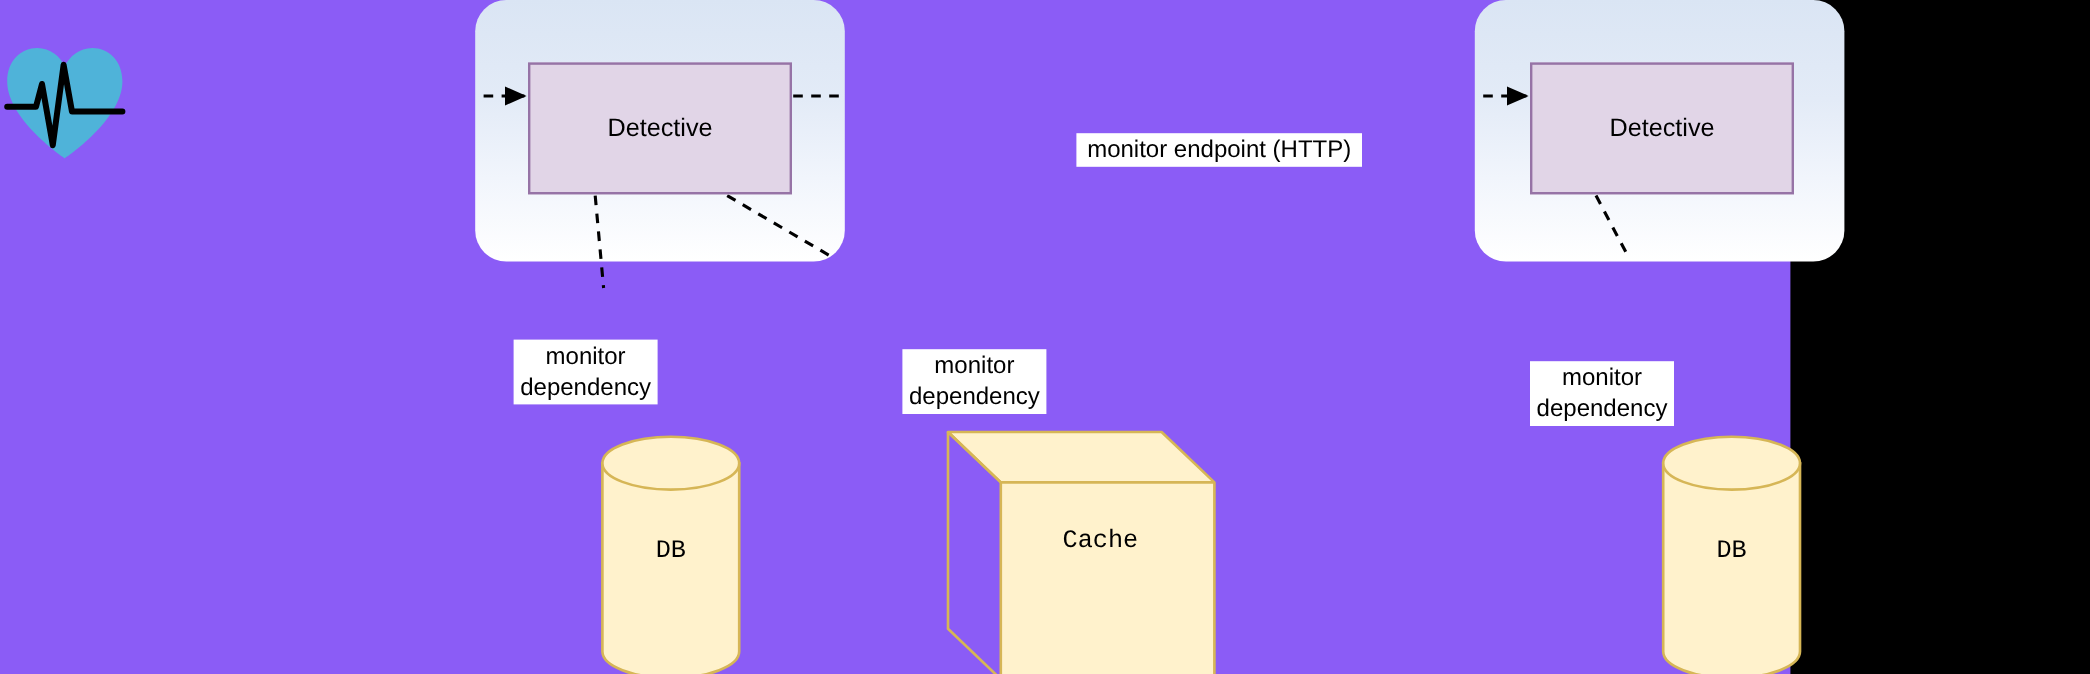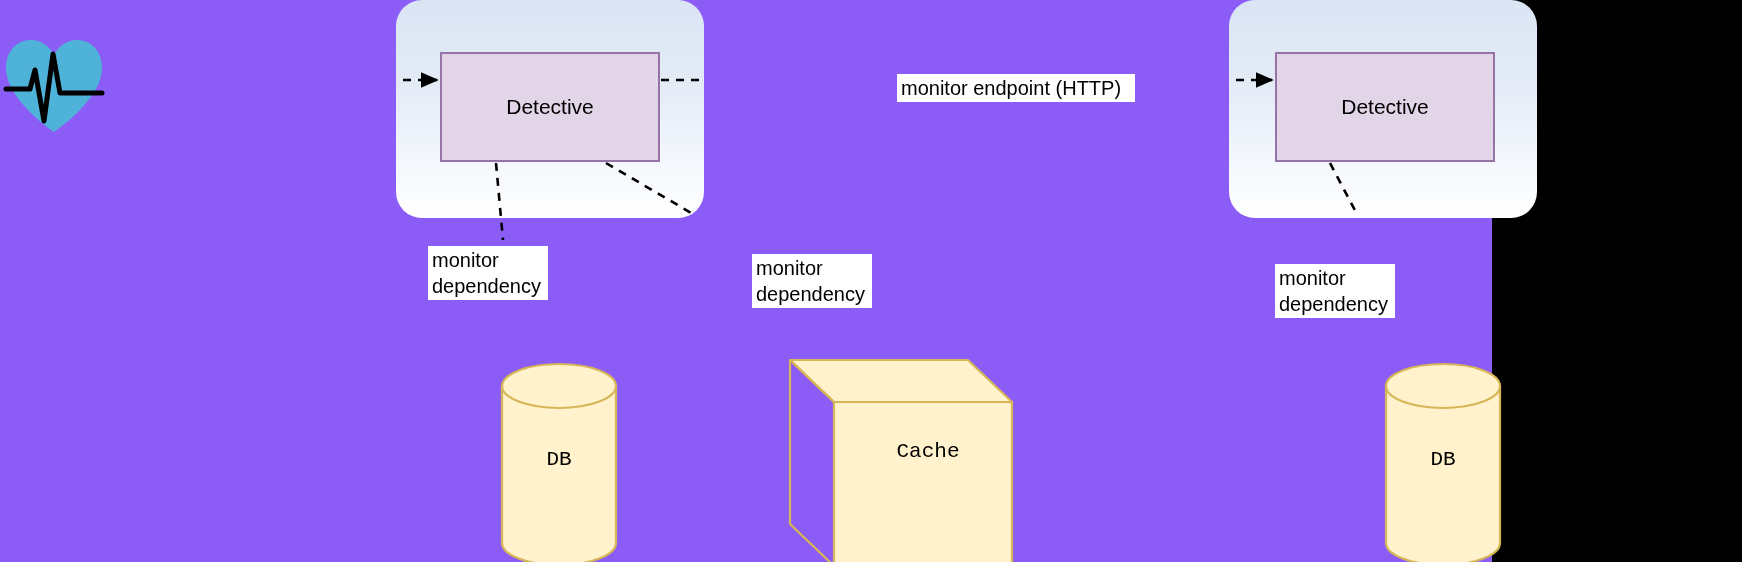--- a/index.html
+++ b/index.html
@@ -51,23 +51,25 @@
   .detective-inner.left  { left: 440px;  top: 52px; width: 220px; height: 110px; }
   .detective-inner.right { left: 1275px; top: 52px; width: 220px; height: 110px; }
 
   
   .edge-label {
     position: absolute;
     background: #ffffff;
     color: #000000;
     font-size: 20px;
     line-height: 26px;
+    text-align: center;
     padding: 1px 4px;
     box-sizing: border-box;
     white-space: nowrap;
+    margin-top: 37px;
   }
   .edge-label.two-line { white-space: normal; }
 
   #label-http { left: 897px; top: 74px; width: 238px; }
   #label-dep-1 { left: 428px;  top: 246px; width: 120px; }
   #label-dep-2 { left: 752px;  top: 254px; width: 120px; }
   #label-dep-3 { left: 1275px; top: 264px; width: 120px; }
 
   
   .db-shape {
@@ -157,20 +159,20 @@
 
   <div class="edge-label two-line" id="label-dep-2">monitor dependency</div>
 
   <div class="edge-label two-line" id="label-dep-3">monitor dependency</div>
 
   <div class="db-shape" id="db-left">
     <div class="lbl" style="top: 84px;">DB</div>
   </div>
 
   <div class="db-shape" id="cache">
-    <div class="lbl" style="top: 84px; left: 48px; width: 180px;">Cache</div>
+    <div class="lbl" style="top: 84px; left: 37px; width: 180px;">Cache</div>
   </div>
 
   <div class="db-shape" id="db-right">
     <div class="lbl" style="top: 84px;">DB</div>
   </div>
 
 </div>
 
 </body></html>

